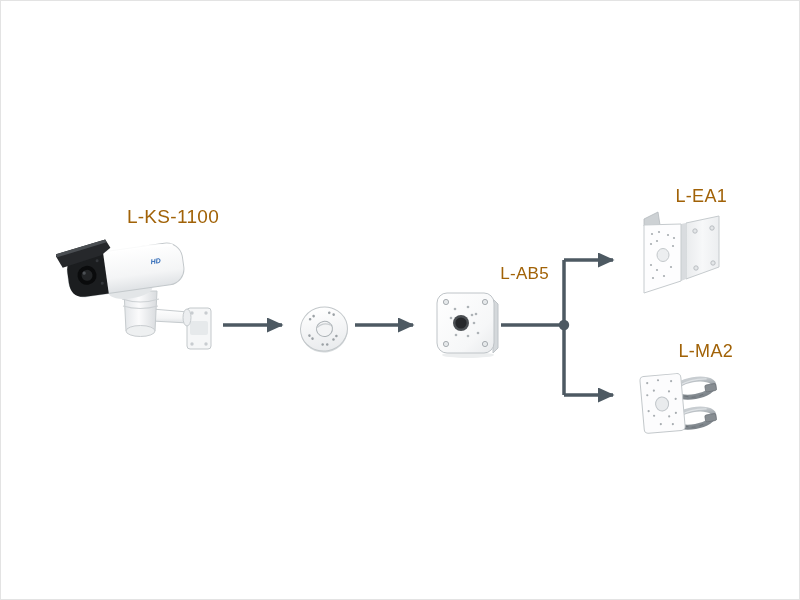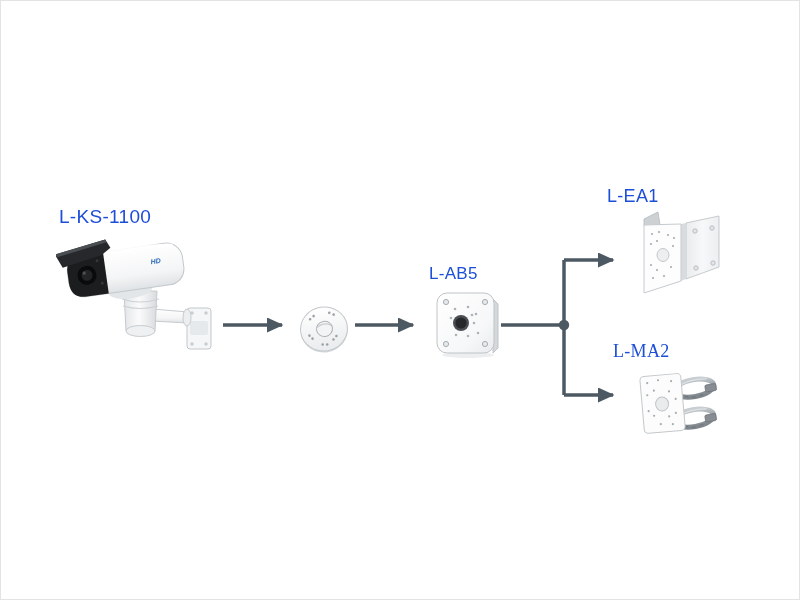--- a/index.html
+++ b/index.html
@@ -3,22 +3,22 @@
 <meta charset="utf-8">
 <style>
   html,body{margin:0;padding:0;background:#fff;}
   .canvas{
     position:relative;width:800px;height:600px;background:#ffffff;
     border:1px solid #e3e3e3;box-sizing:border-box;overflow:hidden;
     font-family:"Liberation Sans", sans-serif;
   }
   .abs{position:absolute;}
   .node-label{
-    position:absolute;color:#1d4ed8;font-size:18px;font-weight:400;
-    letter-spacing:.3px;text-align:left;white-space:nowrap;
+    position:absolute;color:#a16207;font-size:18px;font-weight:400;
+    letter-spacing:.3px;text-align:right;white-space:nowrap;
   }
   svg{display:block;}
 </style>
 </head>
 <body>
 
 <div class="canvas">
 
   <svg class="abs" style="left:0;top:0;" width="800" height="600">
     <defs>
@@ -33,21 +33,21 @@
       <path d="M563,259 V394"></path>
       <path d="M563,259 H612" marker-end="url(#ah)"></path>
       <path d="M563,394 H612" marker-end="url(#ah)"></path>
     </g>
     <circle cx="563" cy="324" r="5.2" fill="#4d5962"></circle>
   </svg>
 
   <div class="node-label" style="left:58px;top:205px;width:160px;font-size:19px;">L-KS-1100</div>
   <div class="node-label" style="left:428px;top:263px;width:120px;font-size:17px;">L-AB5</div>
   <div class="node-label" style="left:606px;top:185px;width:120px;">L-EA1</div>
-  <div class="node-label" style="left:612px;top:340px;width:120px;font-family:Liberation Serif, serif;">L-MA2</div>
+  <div class="node-label" style="left:612px;top:340px;width:120px;">L-MA2</div>
 
   <svg class="abs" style="left:55px;top:228px;" width="170" height="126" viewBox="0 0 170 126">
     <defs>
       <linearGradient id="camBody" x1="0" y1="0" x2="0" y2="1">
         <stop offset="0" stop-color="#ffffff"></stop>
           <stop offset=".65" stop-color="#f4f5f6"></stop>
         <stop offset="1" stop-color="#dfe2e5"></stop>
       </linearGradient>
       <linearGradient id="cyl" x1="0" y1="0" x2="1" y2="0">
         <stop offset="0" stop-color="#e2e5e8"></stop>

